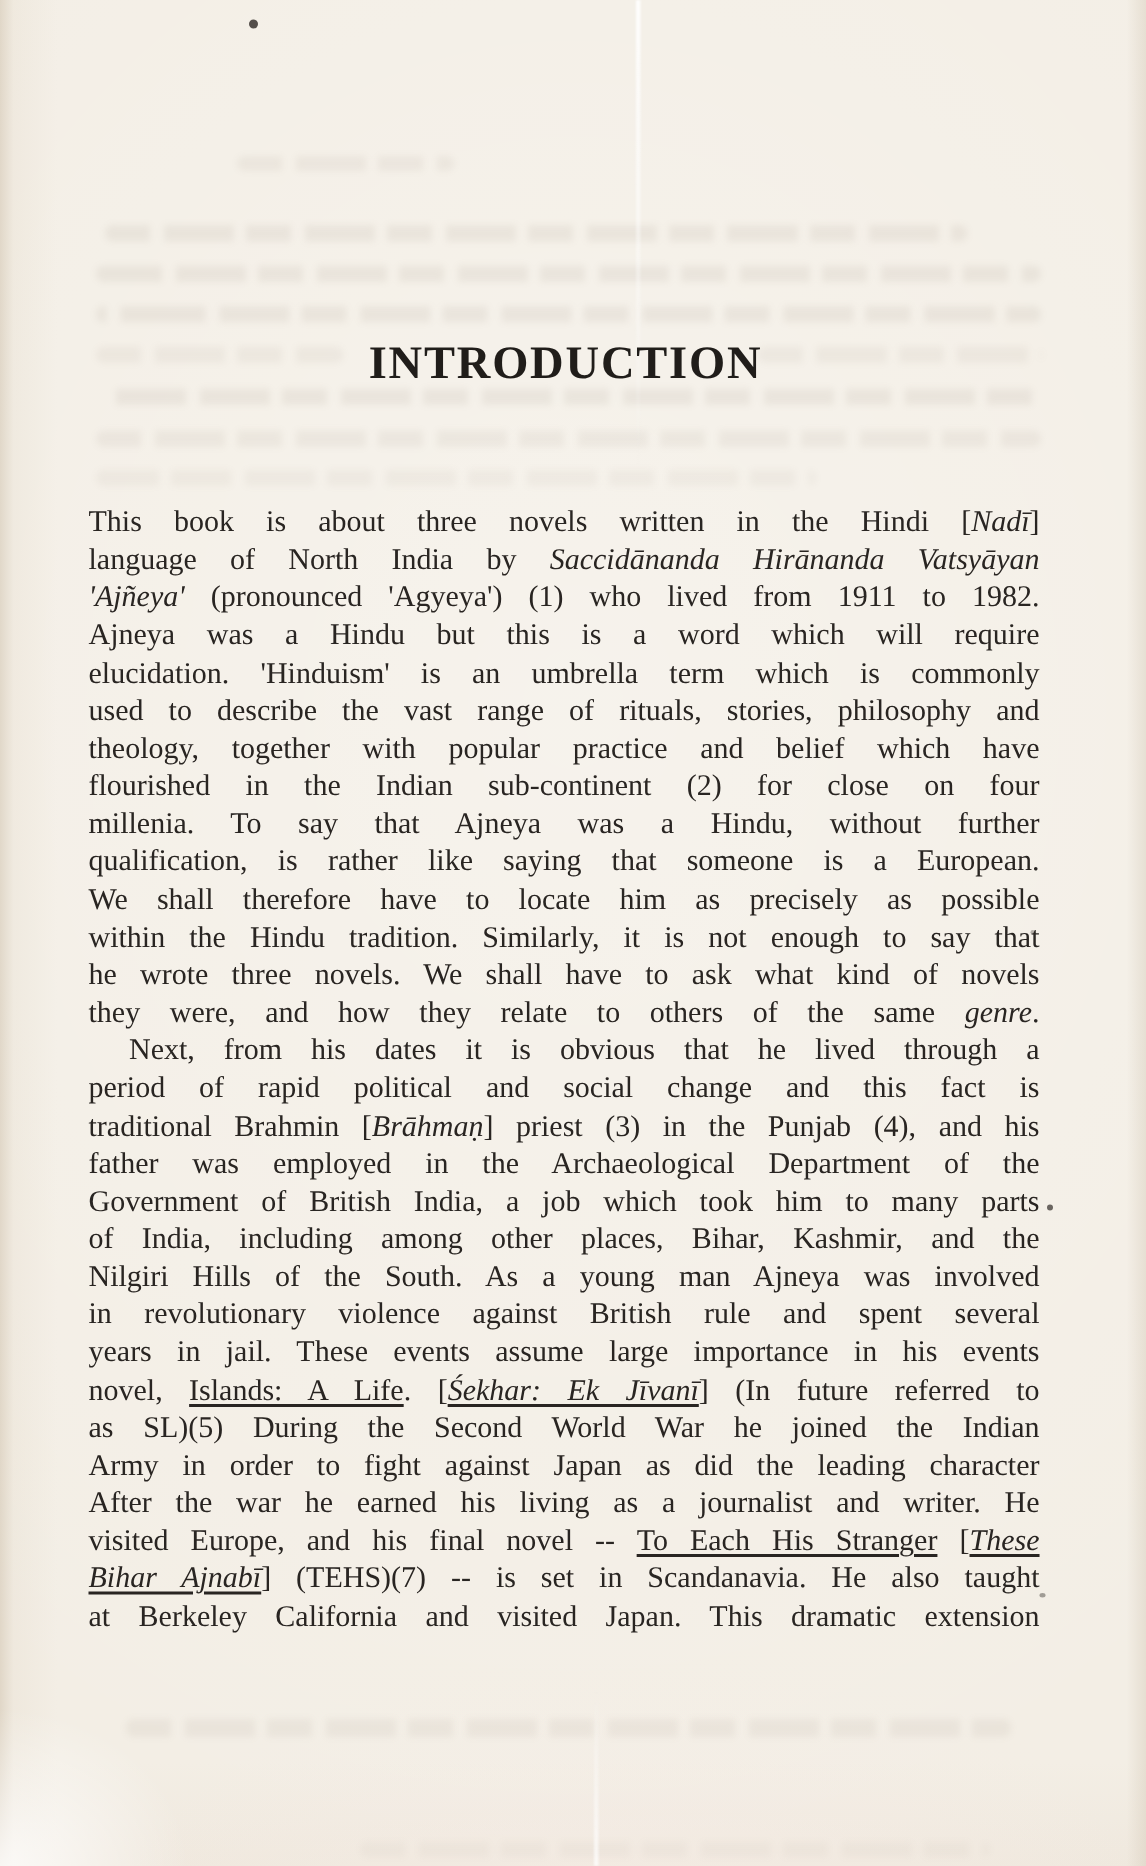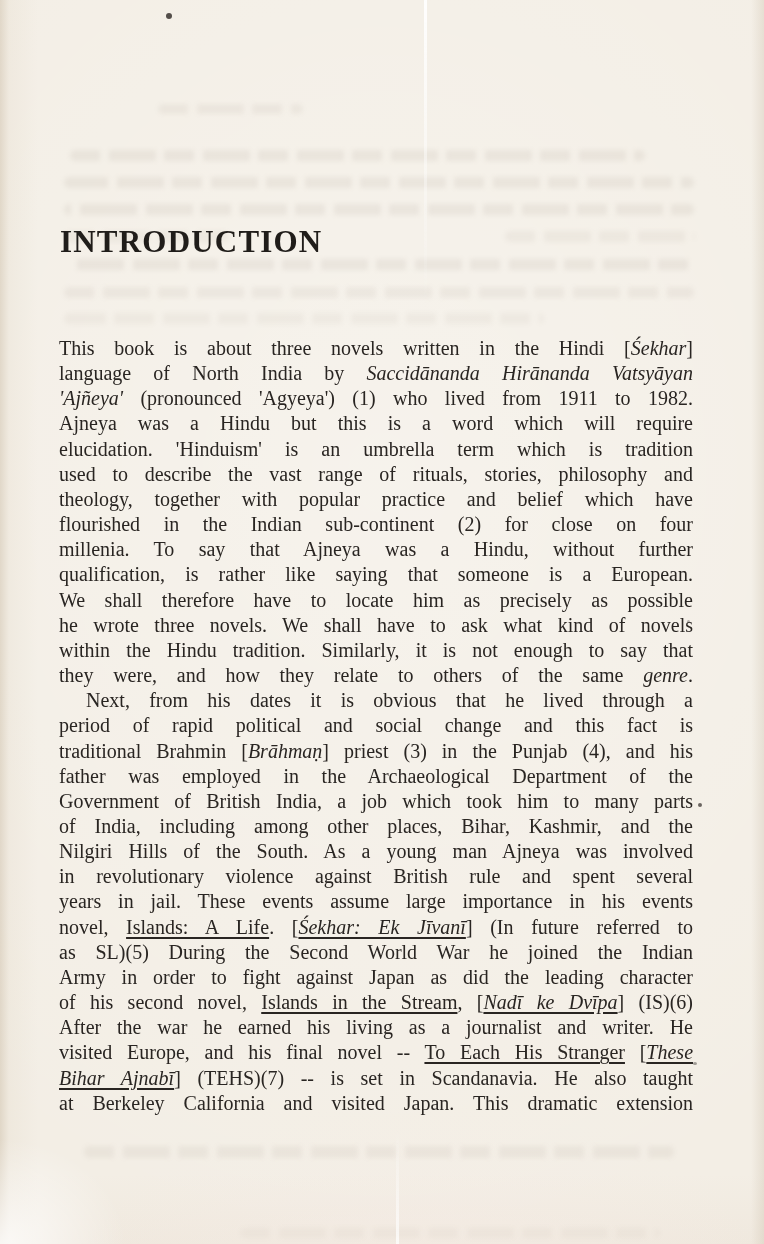--- a/index.html
+++ b/index.html
@@ -57,20 +57,21 @@
     border-radius: 50%;
     background: #3c3733;
   }
 
   
   .title {
     position: absolute;
     left: 60px;
     top: 224px;
     width: 634px;
+    text-align: center;
     font-size: 31px;
     font-weight: bold;
     letter-spacing: 1.2px;
     color: #201d1a;
   }
   .body-text {
     position: absolute;
     left: 59px;
     top: 336px;
     width: 634px;
@@ -109,49 +110,48 @@
   <div class="crease top"></div>
   <div class="crease bottom"></div>
   <div class="speck" style="left:166px; top:13px;  width:6px; height:6px; opacity:0.88;"></div>
   <div class="speck" style="left:698px; top:803px; width:4px; height:4px; opacity:0.75;"></div>
   <div class="speck" style="left:693px; top:1062px; width:4px; height:3px; opacity:0.45;"></div>
   <div class="speck" style="left:687px; top:620px; width:3px; height:3px; opacity:0.35;"></div>
 
   <div class="title">INTRODUCTION</div>
   <div class="body-text">
       <div>
-        <div class="line"><span class="seg-r">This book is about three novels written in the Hindi [</span><span class="seg-i">Śekhar</span><span class="seg-r">]</span></div>
+        <div class="line"><span class="seg-r">This book is about three novels written in the Hindi [</span><span class="seg-i">Nadī</span><span class="seg-r">]</span></div>
         <div class="line"><span class="seg-r">language of North India by </span><span class="seg-i">Saccidānanda Hirānanda Vatsyāyan</span></div>
         <div class="line"><span class="seg-i">'Ajñeya'</span><span class="seg-r"> (pronounced 'Agyeya') (1) who lived from 1911 to 1982.</span></div>
         <div class="line"><span class="seg-r">Ajneya was a Hindu but this is a word which will require</span></div>
-        <div class="line"><span class="seg-r">elucidation. 'Hinduism' is an umbrella term which is tradition</span></div>
+        <div class="line"><span class="seg-r">elucidation. 'Hinduism' is an umbrella term which is commonly</span></div>
         <div class="line"><span class="seg-r">used to describe the vast range of rituals, stories, philosophy and</span></div>
         <div class="line"><span class="seg-r">theology, together with popular practice and belief which have</span></div>
         <div class="line"><span class="seg-r">flourished in the Indian sub-continent (2) for close on four</span></div>
         <div class="line"><span class="seg-r">millenia. To say that Ajneya was a Hindu, without further</span></div>
         <div class="line"><span class="seg-r">qualification, is rather like saying that someone is a European.</span></div>
         <div class="line"><span class="seg-r">We shall therefore have to locate him as precisely as possible</span></div>
+        <div class="line"><span class="seg-r">within the Hindu tradition. Similarly, it is not enough to say that</span></div>
         <div class="line"><span class="seg-r">he wrote three novels. We shall have to ask what kind of novels</span></div>
-        <div class="line"><span class="seg-r">within the Hindu tradition. Similarly, it is not enough to say that</span></div>
         <div class="line"><span class="seg-r">they were, and how they relate to others of the same </span><span class="seg-i">genre</span><span class="seg-r">.</span></div>
       </div>
       <div>
         <div class="line indent"><span class="seg-r">Next, from his dates it is obvious that he lived through a</span></div>
         <div class="line"><span class="seg-r">period of rapid political and social change and this fact is</span></div>
         <div class="line"><span class="seg-r">traditional Brahmin [</span><span class="seg-i">Brāhmaṇ</span><span class="seg-r">] priest (3) in the Punjab (4), and his</span></div>
         <div class="line"><span class="seg-r">father was employed in the Archaeological Department of the</span></div>
         <div class="line"><span class="seg-r">Government of British India, a job which took him to many parts</span></div>
         <div class="line"><span class="seg-r">of India, including among other places, Bihar, Kashmir, and the</span></div>
         <div class="line"><span class="seg-r">Nilgiri Hills of the South. As a young man Ajneya was involved</span></div>
         <div class="line"><span class="seg-r">in revolutionary violence against British rule and spent several</span></div>
         <div class="line"><span class="seg-r">years in jail. These events assume large importance in his events</span></div>
         <div class="line"><span class="seg-r">novel, </span><span class="seg-u">Islands: A Life</span><span class="seg-r">. [</span><span class="seg-iu">Śekhar: Ek Jīvanī</span><span class="seg-r">] (In future referred to</span></div>
         <div class="line"><span class="seg-r">as SL)(5) During the Second World War he joined the Indian</span></div>
         <div class="line"><span class="seg-r">Army in order to fight against Japan as did the leading character</span></div>
-        <div class="line"><span class="seg-r">of his second novel, </span><span class="seg-u">Islands in the Stream</span><span class="seg-r">, [</span><span class="seg-iu">Nadī ke Dvīpa</span><span class="seg-r">] (IS)(6)</span></div>
         <div class="line"><span class="seg-r">After the war he earned his living as a journalist and writer. He</span></div>
         <div class="line"><span class="seg-r">visited Europe, and his final novel -- </span><span class="seg-u">To Each His Stranger</span><span class="seg-r"> [</span><span class="seg-iu">These</span></div>
         <div class="line"><span class="seg-iu">Bihar Ajnabī</span><span class="seg-r">] (TEHS)(7) -- is set in Scandanavia. He also taught</span></div>
         <div class="line"><span class="seg-r">at Berkeley California and visited Japan. This dramatic extension</span></div>
       </div>
     </div>
 
 </div>
 
 </body></html>

